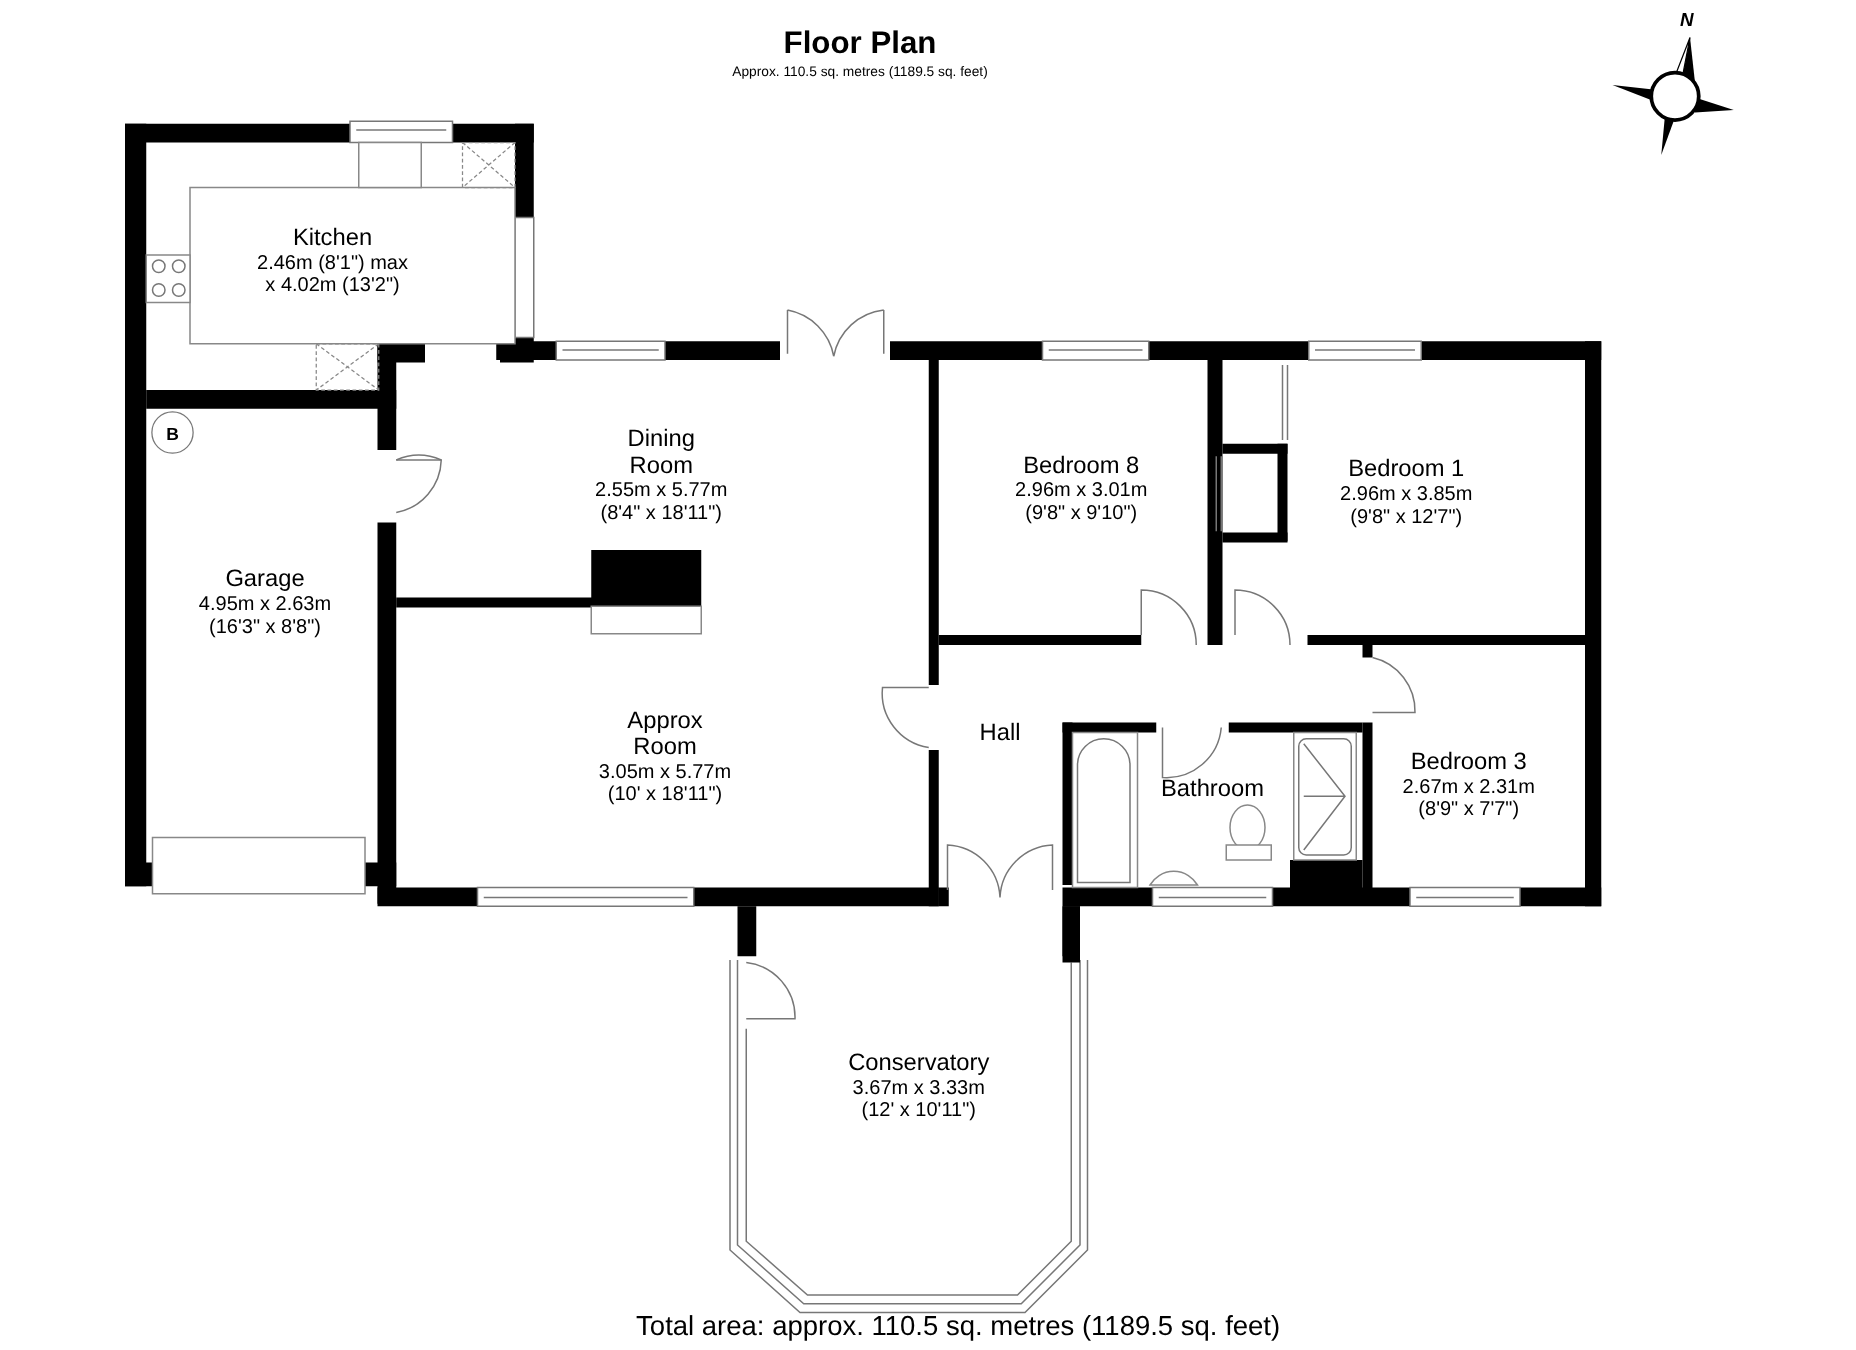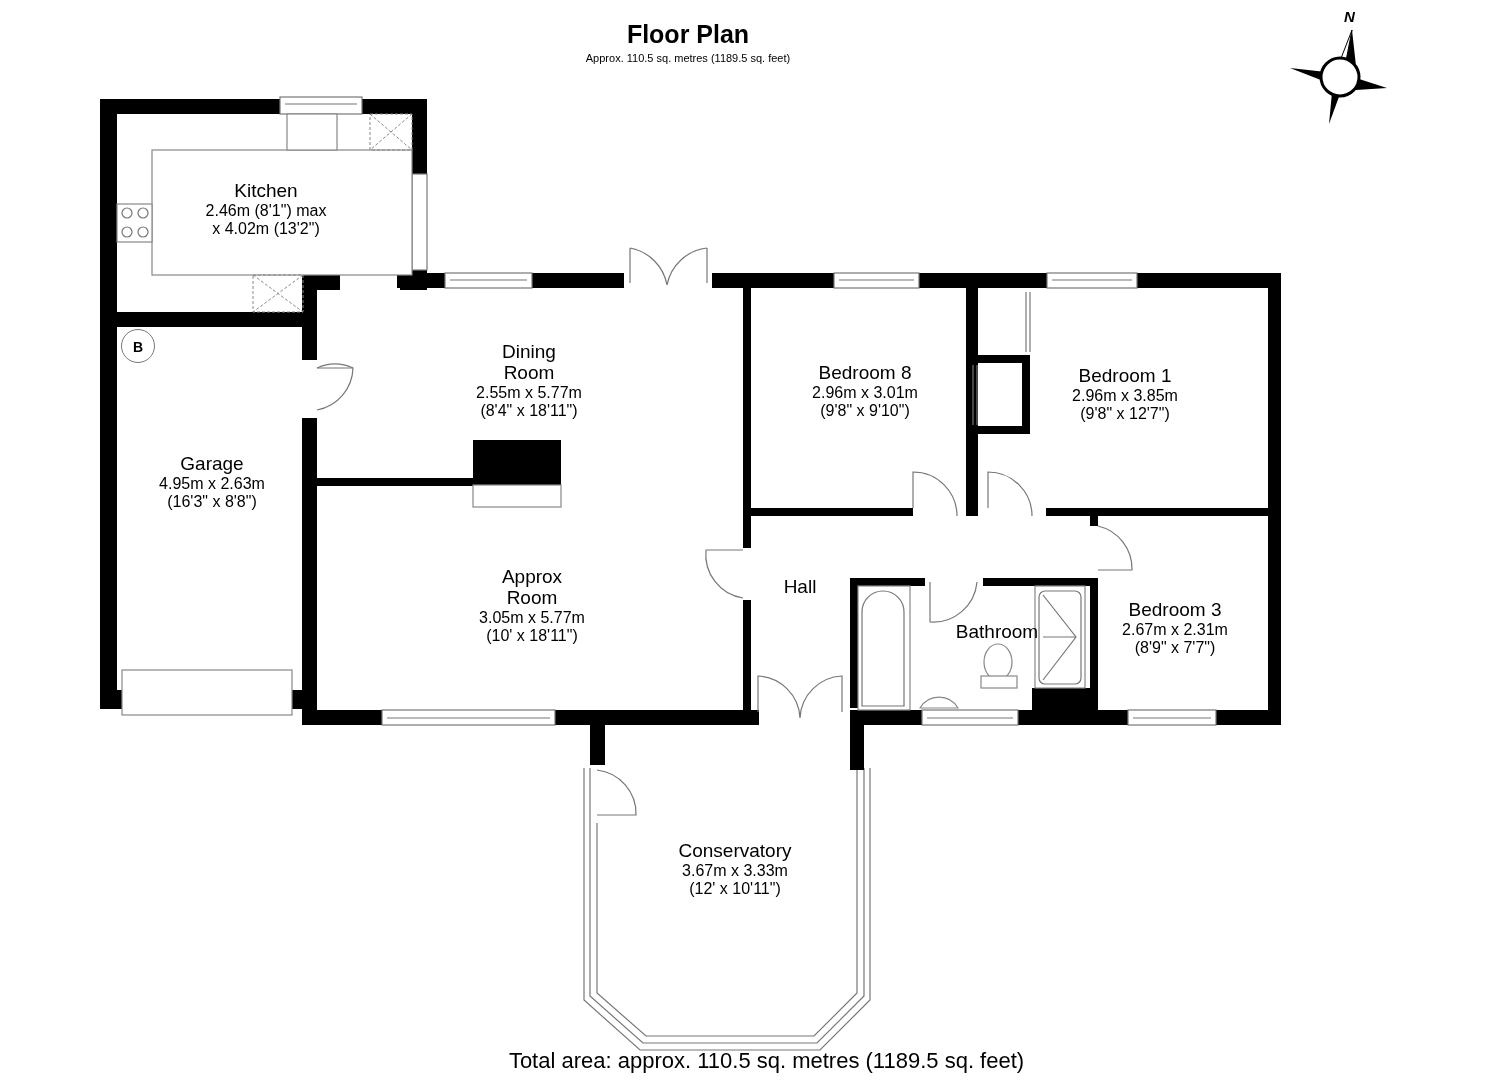--- a/index.html
+++ b/index.html
@@ -214,21 +214,21 @@
 <div class="room" style="left:1125px; top:366px;text-align:center;">
   <span class="name">Bedroom 1</span>
   <span class="dim">2.96m x 3.85m</span>
   <span class="dim">(9'8" x 12'7")</span>
 </div>
 
 <div class="room" style="left:800px; top:577px;">
   <span class="name">Hall</span>
 </div>
 
-<div class="room" style="left:970px; top:622px;margin-left:27px;">
+<div class="room" style="left:970px; top:622px;">
   <span class="name">Bathroom</span>
 </div>
 
 <div class="room" style="left:1175px; top:600px;">
   <span class="name">Bedroom 3</span>
   <span class="dim">2.67m x 2.31m</span>
   <span class="dim">(8'9" x 7'7")</span>
 </div>
 
 <div class="room" style="left:735px; top:841px;">

